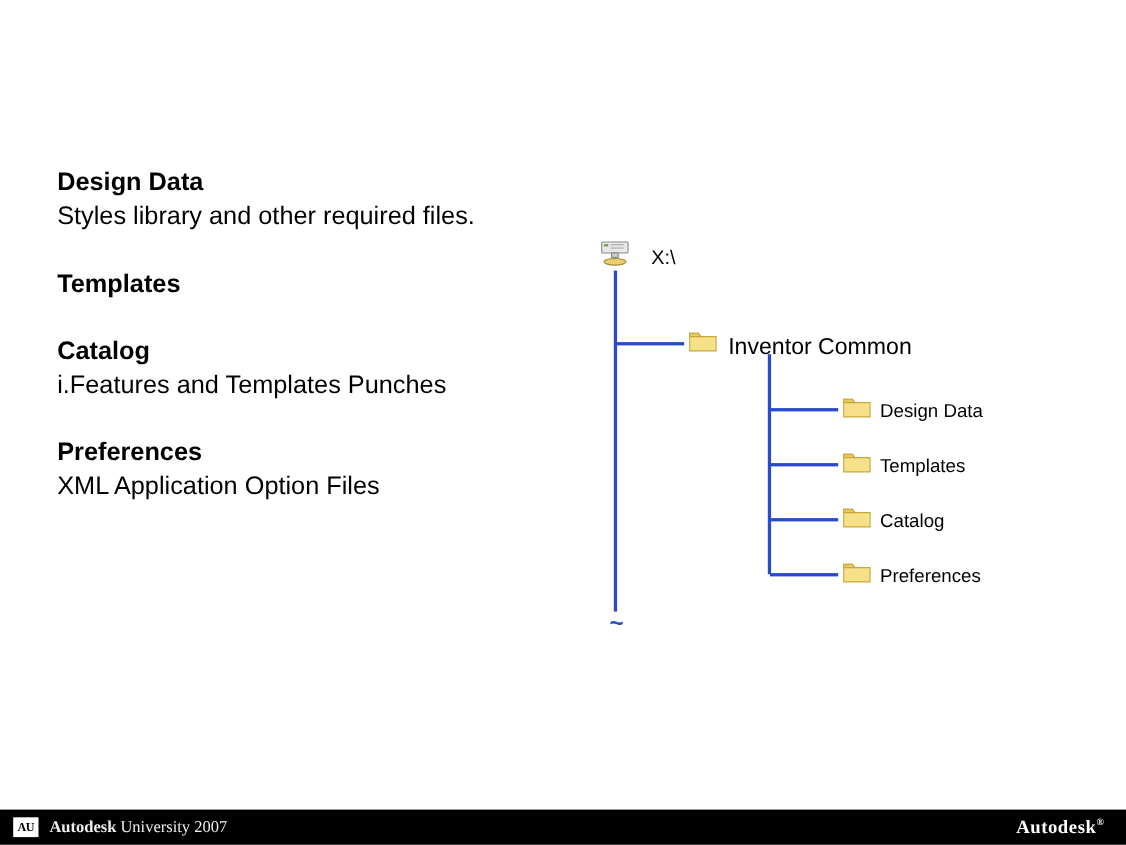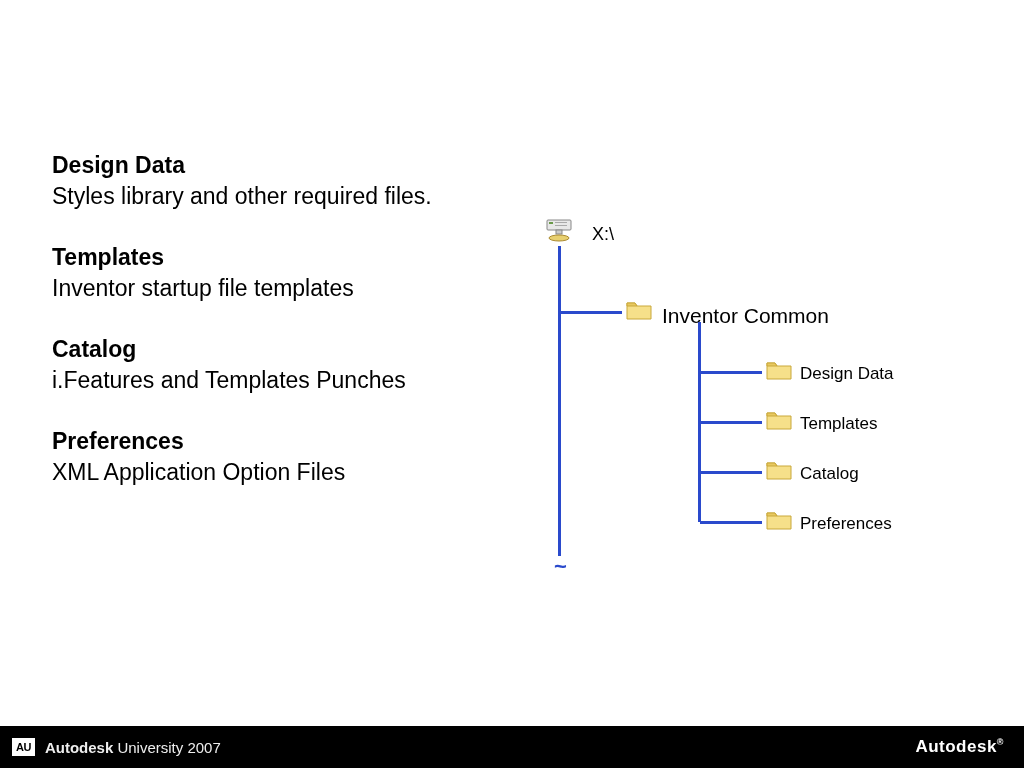--- a/index.html
+++ b/index.html
@@ -128,28 +128,29 @@
     position: absolute;
     left: 264px;
     font-size: 17px;
   }
   
   .footer {
     position: absolute;
     left: 0;
     bottom: 0;
     width: 1024px;
-    height: 42px;
+    height: 32px;
     background: #000;
     color: #fff;
     display: flex;
     align-items: center;
     justify-content: space-between;
     padding: 0 20px 0 12px;
     box-sizing: border-box;
+    font-family: Liberation Serif, serif;
   }
   .footer-left {
     display: flex;
     align-items: center;
     gap: 10px;
   }
   .au-badge {
     background: #fff;
     color: #000;
     font-size: 11px;
@@ -179,21 +180,20 @@
 <div class="slide">
 
 
   <div class="body">
     <div class="section">
       <div class="sec-title">Design Data</div>
       <div>Styles library and other required files.</div>
     </div>
     <div class="section">
       <div class="sec-title">Templates</div>
-      <div>Inventor startup file templates</div>
     </div>
     <div class="section">
       <div class="sec-title">Catalog</div>
       <div>i.Features and Templates Punches</div>
     </div>
     <div class="section">
       <div class="sec-title">Preferences</div>
       <div>XML Application Option Files</div>
     </div>
   </div>

